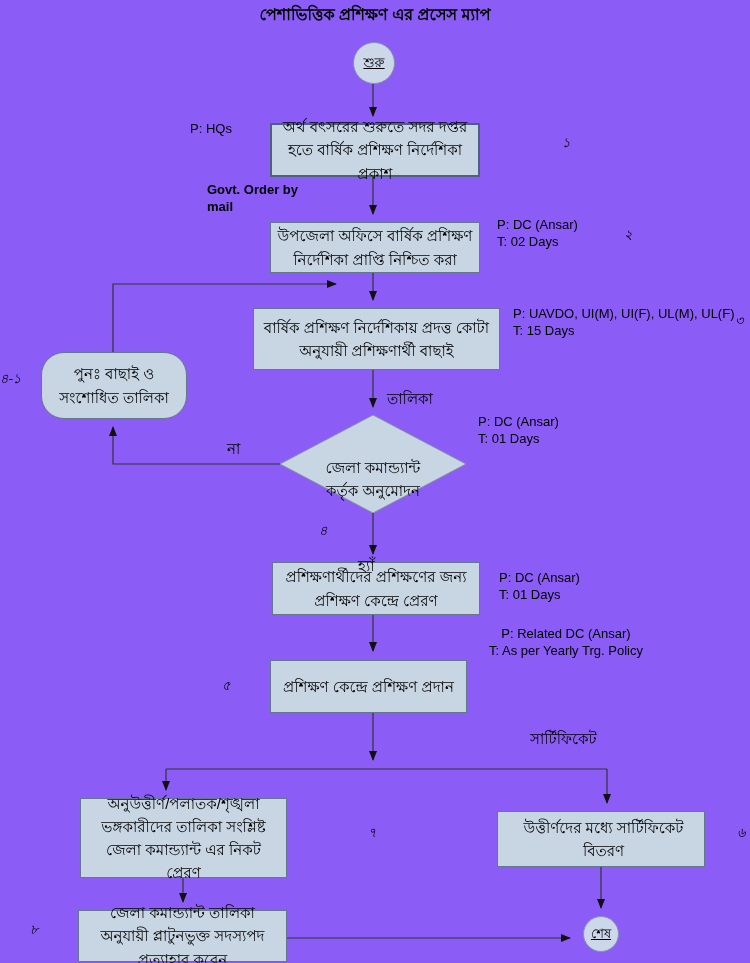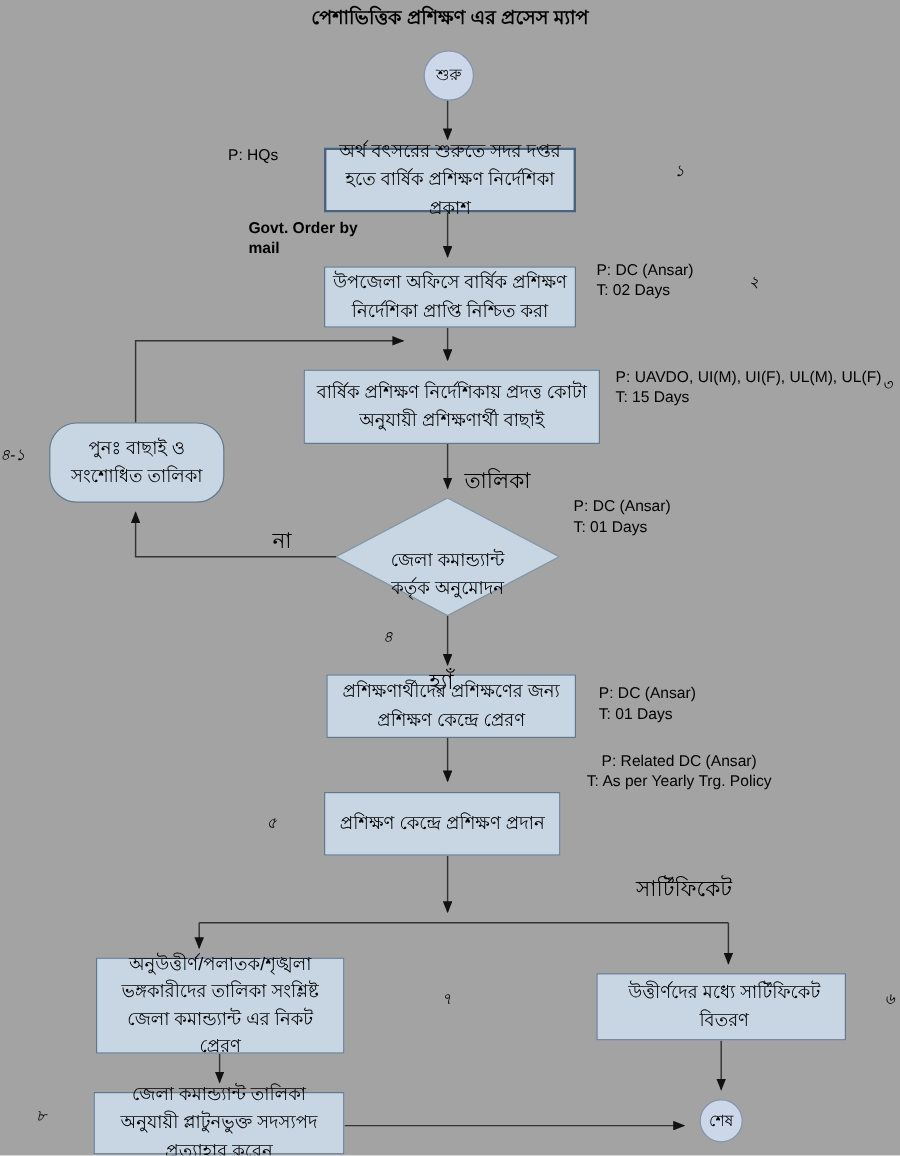--- a/index.html
+++ b/index.html
@@ -1,44 +1,44 @@
 <!DOCTYPE html>
 <html><head>
 <meta charset="utf-8">
 <style>
   html,body{margin:0;padding:0;background:#fff;}
   .canvas{
-    position:relative;width:750px;height:963px;background:#a3a3a3;
+    position:relative;width:750px;height:963px;background:#8b5cf6;
     font-family:"Liberation Sans", sans-serif;color:#000;overflow:hidden;
   }
   .title{
     position:absolute;top:2px;left:0;width:100%;text-align:center;
     font-size:16px;font-weight:bold;
   }
   .wires{position:absolute;left:0;top:0;width:750px;height:963px;}
   .box{
     position:absolute;background:#c8d6e4;border:1.5px solid #64788c;
     display:flex;align-items:center;justify-content:center;text-align:center;
     font-size:15px;line-height:1.55;padding:2px 6px;box-sizing:border-box;
   }
   .box.thick{border-width:2px;border-color:#4c617a;}
   .circle{
     position:absolute;border-radius:50%;background:#ccd8ea;border:1px solid #8494ad;
-    display:flex;align-items:center;justify-content:center;font-size:13px;
+    display:flex;align-items:center;justify-content:center;font-size:13px;text-decoration:underline;
   }
   .diamond{position:absolute;}
   .diamond .dtext{
     position:absolute;left:0;top:0;width:100%;height:100%;
     display:flex;align-items:center;justify-content:center;text-align:center;
     font-size:15px;line-height:1.5;
   }
   .diamond .dtext span{display:block;width:118px;margin-top:31px;}
   .ann{position:absolute;font-size:13px;line-height:1.3;white-space:nowrap;}
   .ann.bold{font-weight:bold;}
-  .blabel{position:absolute;font-size:18px;white-space:nowrap;font-family:Liberation Mono, monospace;}
+  .blabel{position:absolute;font-size:15px;white-space:nowrap;font-family:Liberation Mono, monospace;}
   .num{position:absolute;font-size:13px;font-style:italic;white-space:nowrap;}
 </style>
 </head>
 <body>
 
 <div class="canvas">
 
   <div class="title">পেশাভিত্তিক প্রশিক্ষণ এর প্রসেস ম্যাপ</div>
 
   <svg class="wires" viewBox="0 0 750 963">

